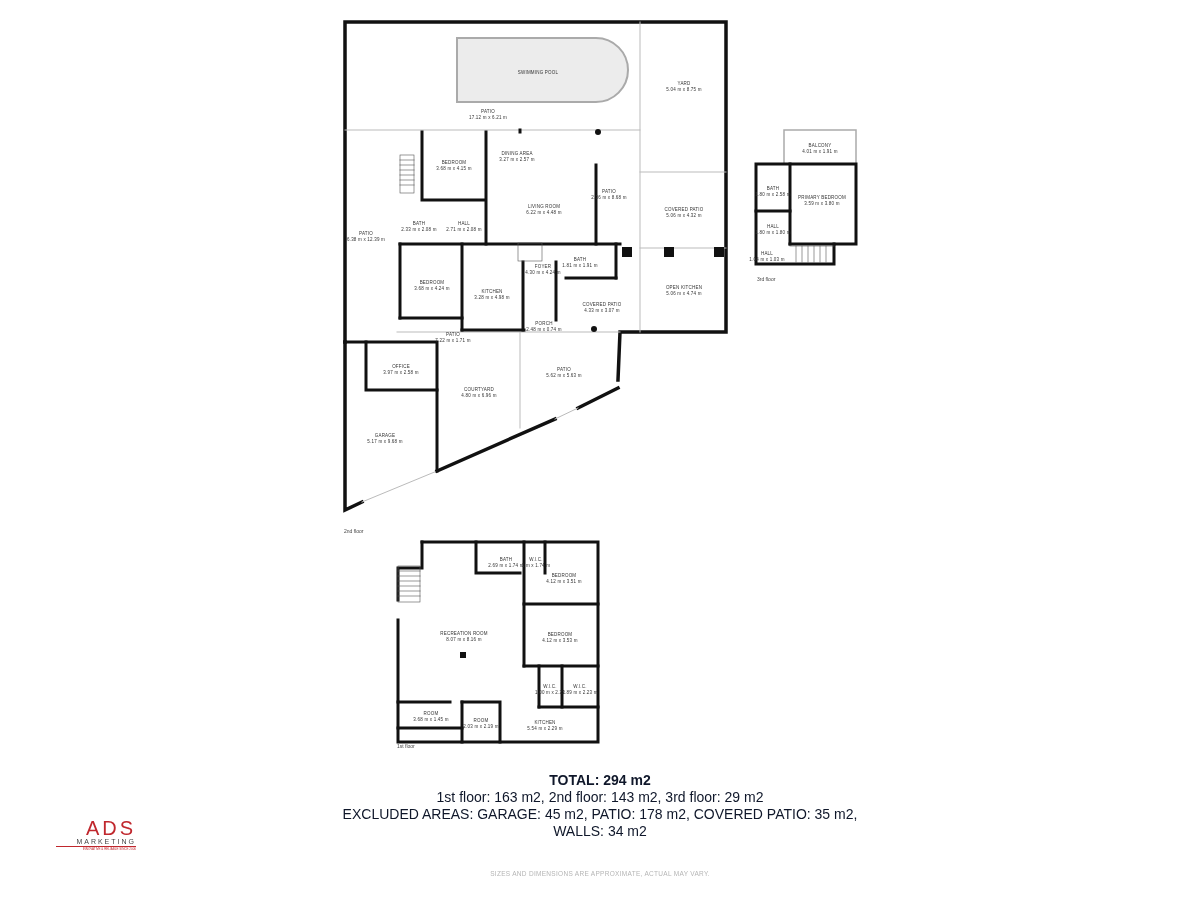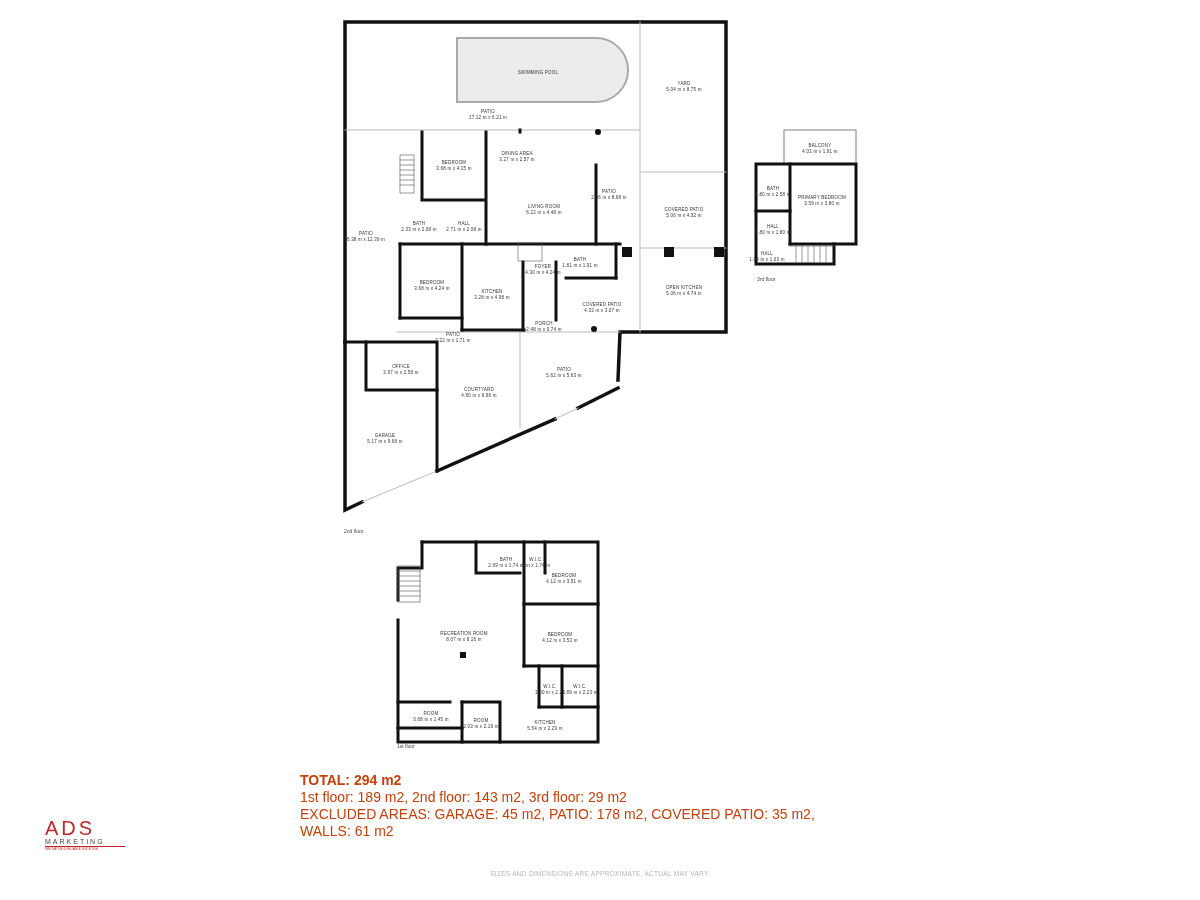--- a/index.html
+++ b/index.html
@@ -2,25 +2,25 @@
 <html><head>
 <meta charset="utf-8">
 <style>
   html, body { margin: 0; padding: 0; background: #ffffff; }
   body { width: 1200px; height: 900px; position: relative; overflow: hidden; font-family: "Liberation Sans", sans-serif; color: #222; }
   .plan { position: absolute; left: 0; top: 0; width: 1200px; height: 900px; }
   .room-label { position: absolute; text-align: center; font-size: 4.5px; line-height: 6px; color: #333; transform: translate(-50%, -50%); white-space: nowrap; letter-spacing: 0.2px; }
   .room-label .name { display: block; text-transform: uppercase; }
   .room-label .dim { display: block; }
   .floor-caption { position: absolute; font-size: 5px; color: #444; }
-  .summary { position: absolute; left: 300px; top: 772px; width: 600px; text-align: left; color: #c2410c; }
+  .summary { position: absolute; left: 300px; top: 772px; width: 600px; text-align: center; color: #0f172a; }
   .summary .total { font-weight: bold; font-size: 14px; line-height: 17px; }
   .summary .line { font-size: 14px; line-height: 17px; }
   .disclaimer { position: absolute; left: 400px; top: 870px; width: 400px; text-align: center; font-size: 6.5px; color: #b5b5b5; letter-spacing: 0.3px; }
-  .logo { position: absolute; left: 45px; top: 818px; width: 80px; text-align: left; }
+  .logo { position: absolute; left: 56px; top: 818px; width: 80px; text-align: right; }
   .logo .ads { font-size: 20px; color: #c0272d; letter-spacing: 3px; font-family: "Liberation Sans", sans-serif; line-height: 20px; }
   .logo .mk { font-size: 7px; letter-spacing: 2px; color: #444; line-height: 8px; }
   .logo .tag { font-size: 3px; color: #c0272d; line-height: 4px; border-top: 1px solid #c0272d; }
 </style>
 </head>
 <body>
 
 <svg class="plan" viewBox="0 0 1200 900" xmlns="http://www.w3.org/2000/svg">
   <g fill="none" stroke="#111" stroke-linecap="square">
 
@@ -285,23 +285,23 @@
     </div>
   <div class="room-label" style="left:545px;top:726px;">
       <span class="name">Kitchen</span>
       <span class="dim">5.54 m x 2.29 m</span>
     </div>
   <div class="floor-caption" style="left:397px;top:743px;">1st floor</div>
 </div>
 
 <div class="summary">
   <div class="total">TOTAL: 294 m2</div>
-  <div class="line">1st floor: 189 m2, 2nd floor: 143 m2, 3rd floor: 29 m2</div>
+  <div class="line">1st floor: 163 m2, 2nd floor: 143 m2, 3rd floor: 29 m2</div>
   <div class="line">EXCLUDED AREAS: GARAGE: 45 m2, PATIO: 178 m2, COVERED PATIO: 35 m2,</div>
-  <div class="line">WALLS: 61 m2</div>
+  <div class="line">WALLS: 34 m2</div>
 </div>
 
 <div class="disclaimer">SIZES AND DIMENSIONS ARE APPROXIMATE, ACTUAL MAY VARY.</div>
 
 <div class="logo">
   <div class="ads">ADS</div>
   <div class="mk">MARKETING</div>
   <div class="tag">INNOVATIVE &amp; RELIABLE SINCE 2006</div>
 </div>
 

